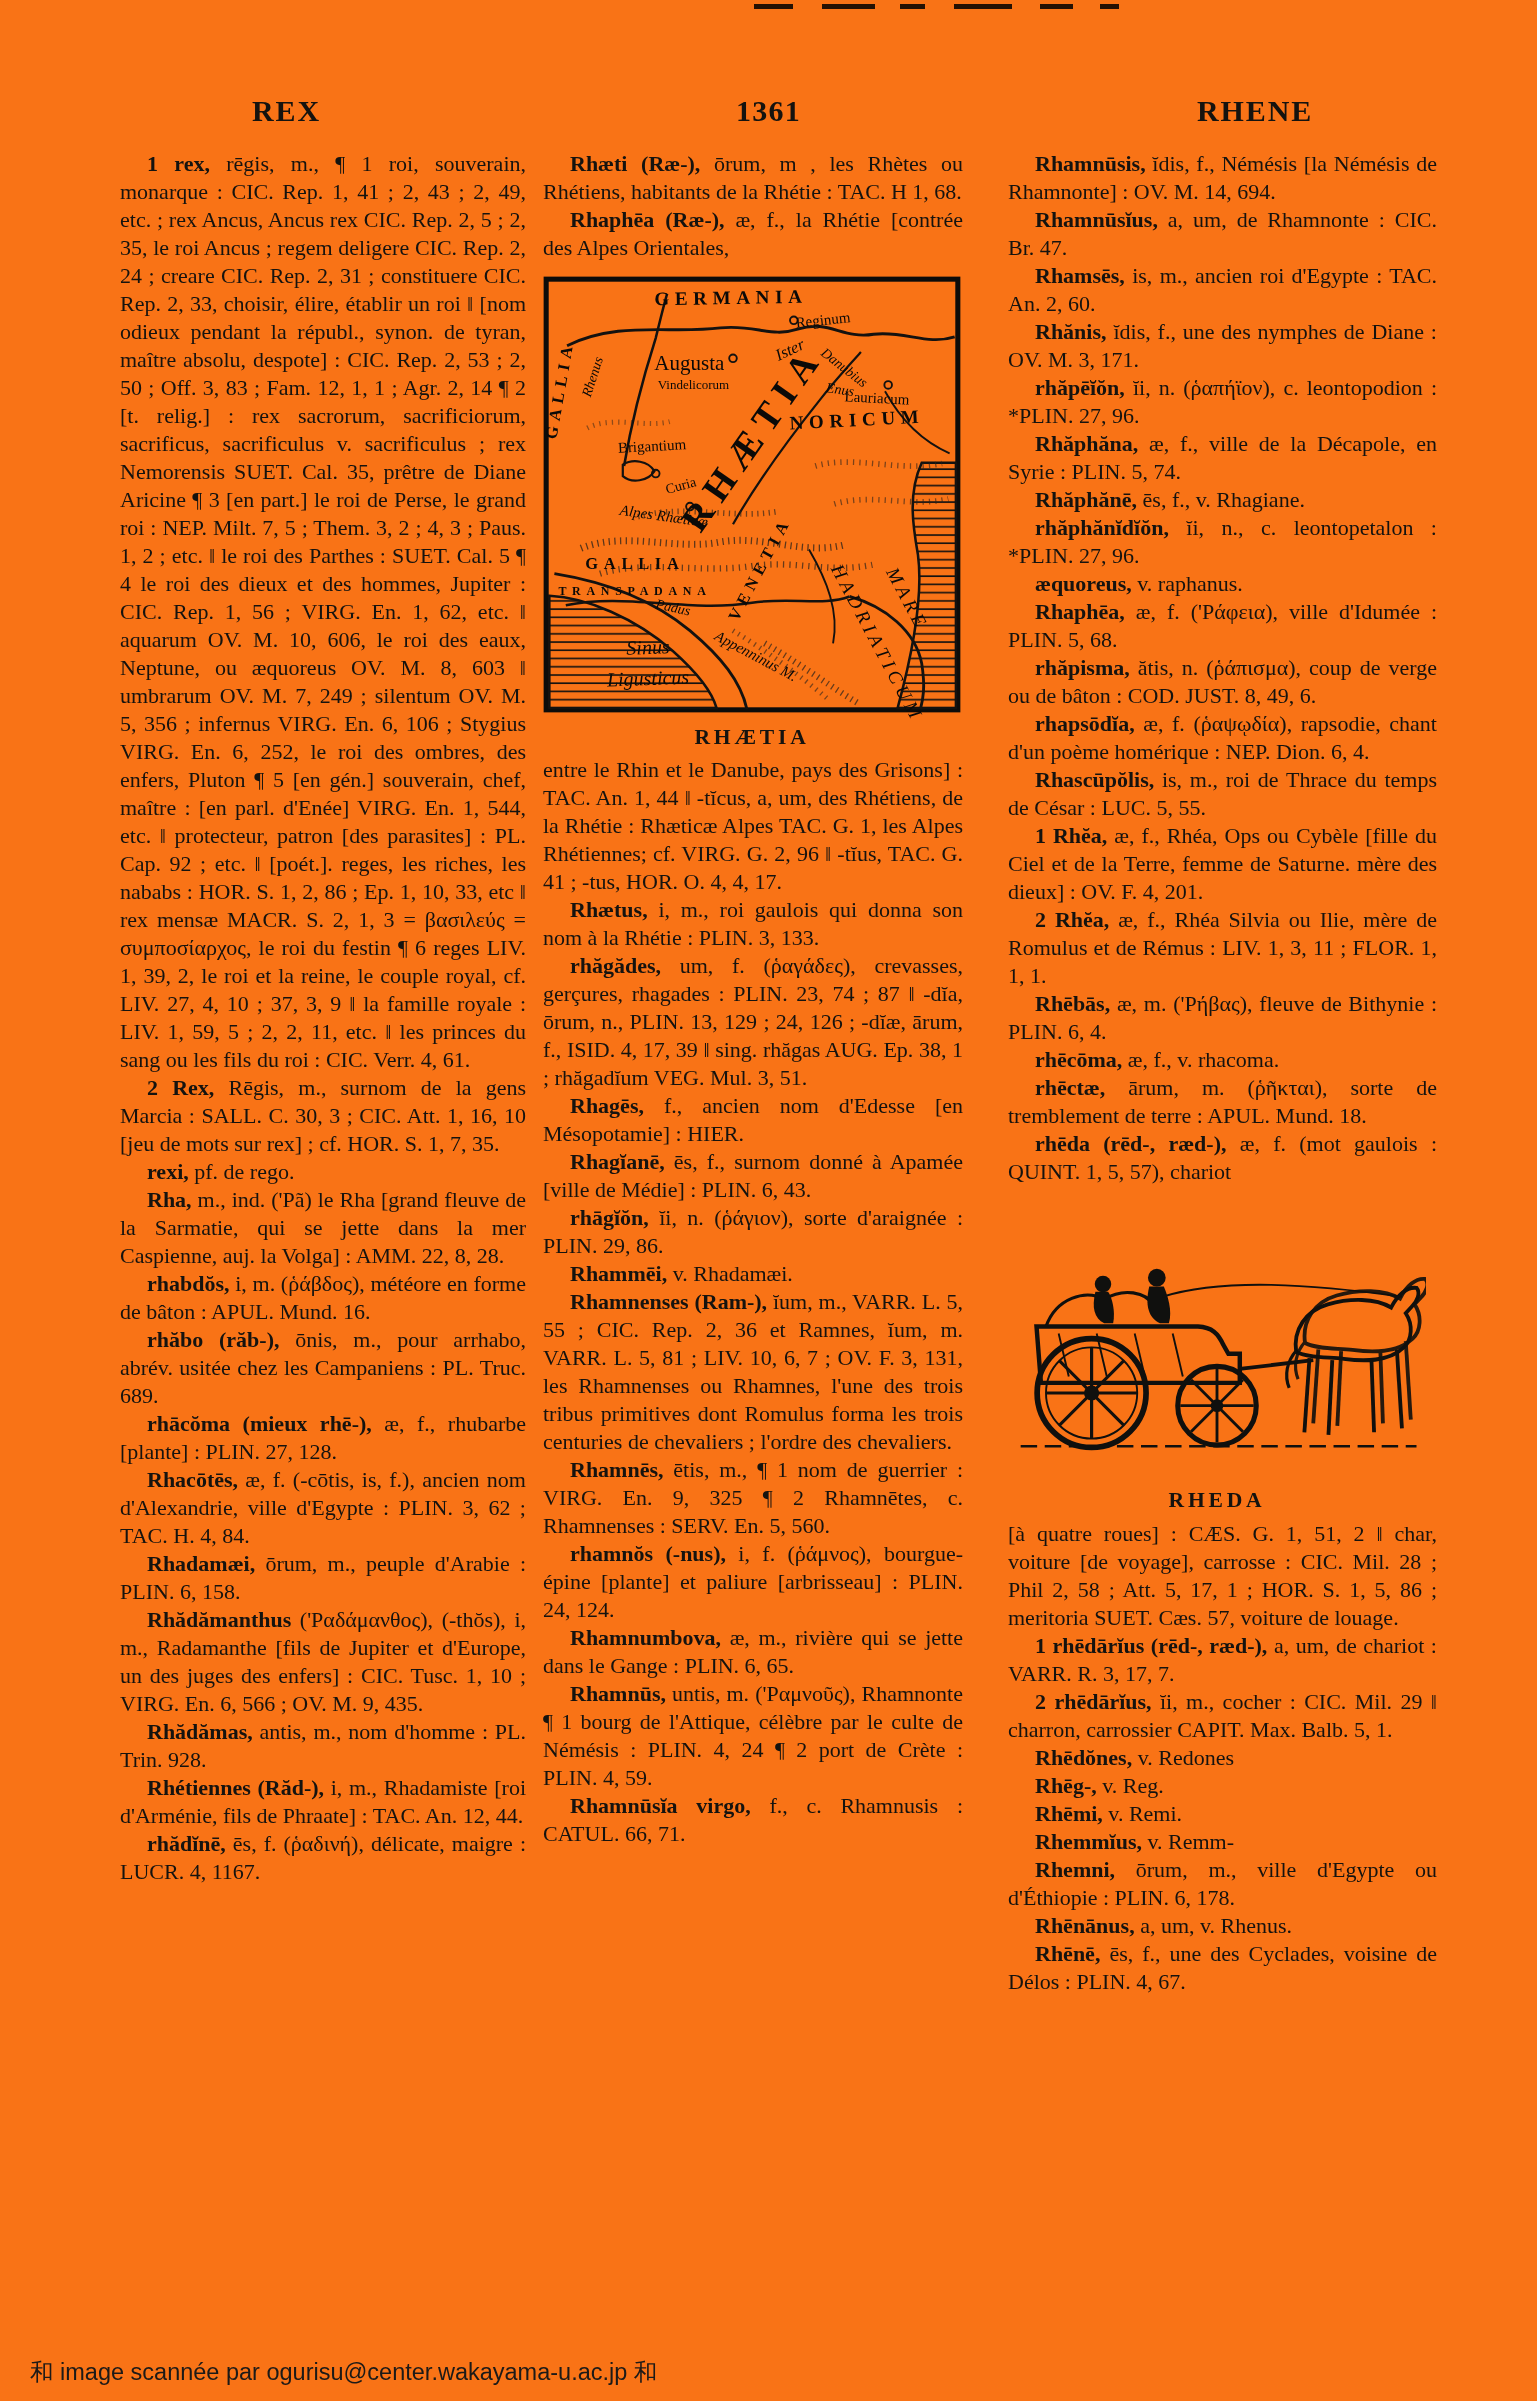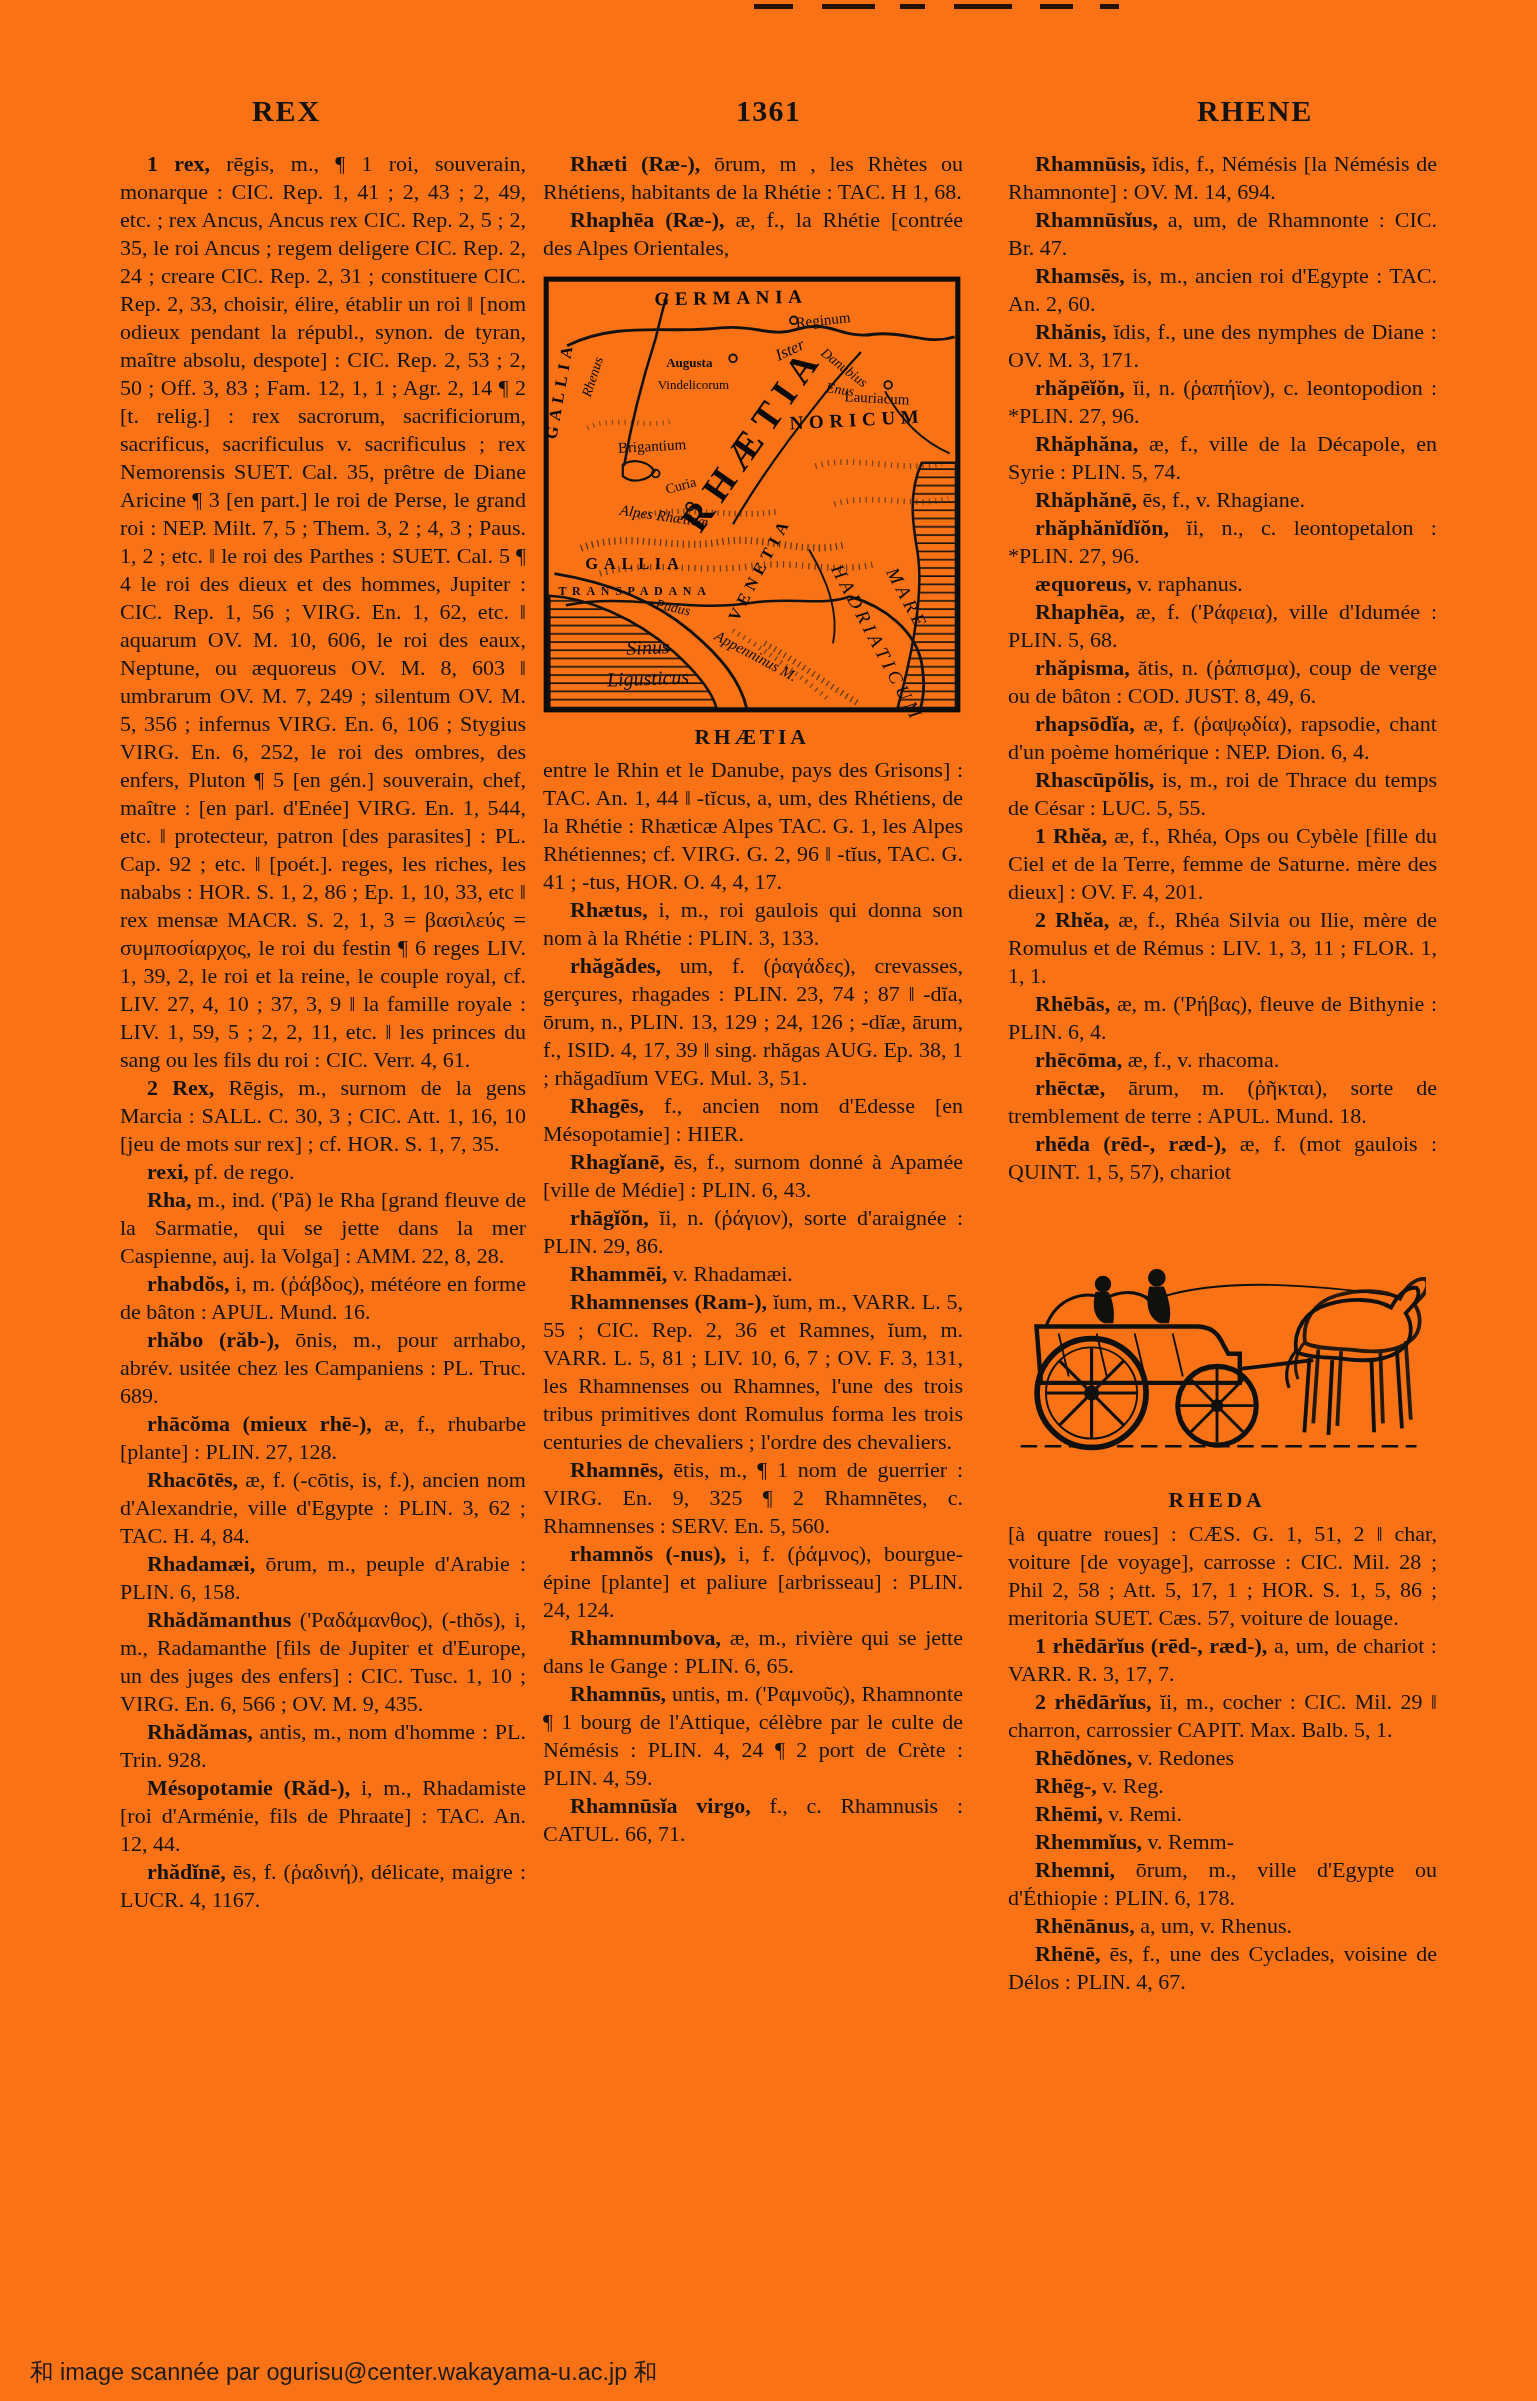--- a/index.html
+++ b/index.html
@@ -75,21 +75,21 @@
       <p class="entry"><b class="headword">2 Rex,</b> Rēgis, m., surnom de la gens Marcia : SALL. C. 30, 3 ; CIC. Att. 1, 16, 10 [jeu de mots sur rex] ; cf. HOR. S. 1, 7, 35.</p>
       <p class="entry"><b class="headword">rexi,</b> pf. de rego.</p>
       <p class="entry"><b class="headword">Rha,</b> m., ind. ('Pã) le Rha [grand fleuve de la Sarmatie, qui se jette dans la mer Caspienne, auj. la Volga] : AMM. 22, 8, 28.</p>
       <p class="entry"><b class="headword">rhabdŏs,</b> i, m. (ῥάβδος), météore en forme de bâton : APUL. Mund. 16.</p>
       <p class="entry"><b class="headword">rhăbo (răb-),</b> ōnis, m., pour arrhabo, abrév. usitée chez les Campaniens : PL. Truc. 689.</p>
       <p class="entry"><b class="headword">rhācŏma (mieux rhē-),</b> æ, f., rhubarbe [plante] : PLIN. 27, 128.</p>
       <p class="entry"><b class="headword">Rhacōtēs,</b> æ, f. (-cōtis, is, f.), ancien nom d'Alexandrie, ville d'Egypte : PLIN. 3, 62 ; TAC. H. 4, 84.</p>
       <p class="entry"><b class="headword">Rhadamæi,</b> ōrum, m., peuple d'Arabie : PLIN. 6, 158.</p>
       <p class="entry"><b class="headword">Rhădămanthus</b> ('Ραδάμανθος), (-thŏs), i, m., Radamanthe [fils de Jupiter et d'Europe, un des juges des enfers] : CIC. Tusc. 1, 10 ; VIRG. En. 6, 566 ; OV. M. 9, 435.</p>
       <p class="entry"><b class="headword">Rhădămas,</b> antis, m., nom d'homme : PL. Trin. 928.</p>
-      <p class="entry"><b class="headword">Mésopotamie (Răd-),</b> i, m., Rhadamiste [roi d'Arménie, fils de Phraate] : TAC. An. 12, 44.</p>
+      <p class="entry"><b class="headword">Rhétiennes (Răd-),</b> i, m., Rhadamiste [roi d'Arménie, fils de Phraate] : TAC. An. 12, 44.</p>
       <p class="entry"><b class="headword">rhădĭnē,</b> ēs, f. (ῥαδινή), délicate, maigre : LUCR. 4, 1167.</p>
     </div>
 
   <div class="col" id="col-mid">
     <div>
         <p class="entry"><b class="headword">Rhæti (Ræ-),</b> ōrum, m , les Rhètes ou Rhétiens, habitants de la Rhétie : TAC. H 1, 68.</p>
         <p class="entry"><b class="headword">Rhaphēa (Ræ-),</b> æ, f., la Rhétie [contrée des Alpes Orientales,</p>
       </div>
 
     <figure class="mapfig">
@@ -135,21 +135,21 @@
           <circle cx="232" cy="364" r="6" fill="none" stroke="#141210" stroke-width="3"></circle>
           <circle cx="545" cy="172" r="6" fill="none" stroke="#141210" stroke-width="3"></circle>
         </svg>
         <div id="map-labels">
             <span class="map-label region-sp" style="left: 45%; top: 5%; font-size: 19px; transform: translate(-50%, -50%) rotate(-1deg);">GERMANIA</span>
             <span class="map-label place" style="left: 67%; top: 10%; font-size: 15px; transform: translate(-50%, -50%) rotate(-6deg);">Reginum</span>
             <span class="map-label river" style="left: 59%; top: 17%; font-size: 16.5px; transform: translate(-50%, -50%) rotate(-25deg);">Ister</span>
             <span class="map-label river" style="left: 72%; top: 21%; font-size: 14px; transform: translate(-50%, -50%) rotate(38deg);">Danubius</span>
             <span class="map-label river" style="left: 71%; top: 26%; font-size: 14px; transform: translate(-50%, -50%) rotate(8deg);">Enus</span>
             <span class="map-label place" style="left: 80%; top: 28%; font-size: 15px; transform: translate(-50%, -50%) rotate(3deg);">Lauriacum</span>
-            <span class="map-label place" style="left: 35%; top: 20%; font-size: 13px; transform: translate(-50%, -50%) rotate(0deg); font-weight: bold;">Augusta</span>
+            <span class="map-label place" style="left: 35%; top: 20%; font-size: 21px; transform: translate(-50%, -50%) rotate(0deg);">Augusta</span>
             <span class="map-label place" style="left: 36%; top: 25%; font-size: 13px; transform: translate(-50%, -50%) rotate(0deg);">Vindelicorum</span>
             <span class="map-label region-big" style="left: 50%; top: 37%; font-size: 38px; transform: translate(-50%, -50%) rotate(-55deg);">RHÆTIA</span>
             <span class="map-label region-sp" style="left: 75%; top: 33%; font-size: 19px; transform: translate(-50%, -50%) rotate(-3deg);">NORICUM</span>
             <span class="map-label river" style="left: 12%; top: 23%; font-size: 14px; transform: translate(-50%, -50%) rotate(-72deg);">Rhenus</span>
             <span class="map-label region-sp" style="left: 4%; top: 26%; font-size: 16.5px; transform: translate(-50%, -50%) rotate(-80deg);">GALLIA</span>
             <span class="map-label place" style="left: 26%; top: 39%; font-size: 15px; transform: translate(-50%, -50%) rotate(-3deg);">Brigantium</span>
             <span class="map-label place" style="left: 33%; top: 48%; font-size: 14px; transform: translate(-50%, -50%) rotate(-15deg);">Curia</span>
             <span class="map-label river" style="left: 29%; top: 55%; font-size: 15px; transform: translate(-50%, -50%) rotate(8deg);">Alpes Rhæticæ</span>
             <span class="map-label region-sp" style="left: 22%; top: 66%; font-size: 16.5px; transform: translate(-50%, -50%) rotate(0deg);">GALLIA</span>
             <span class="map-label region-sp" style="left: 22%; top: 72%; font-size: 12px; transform: translate(-50%, -50%) rotate(0deg);">TRANSPADANA</span>

